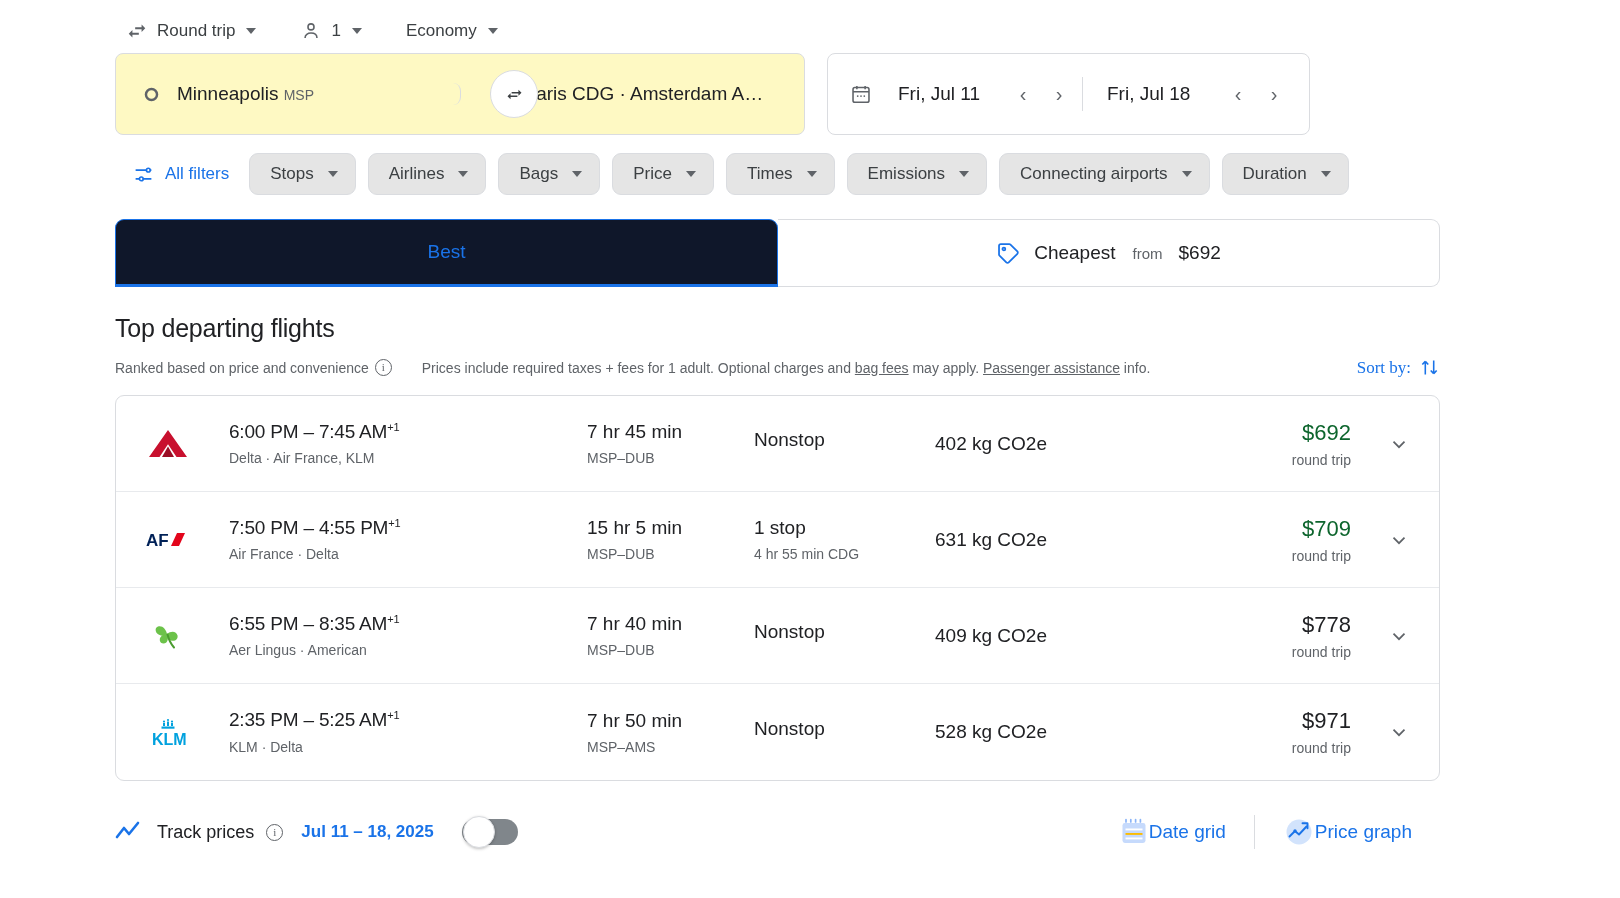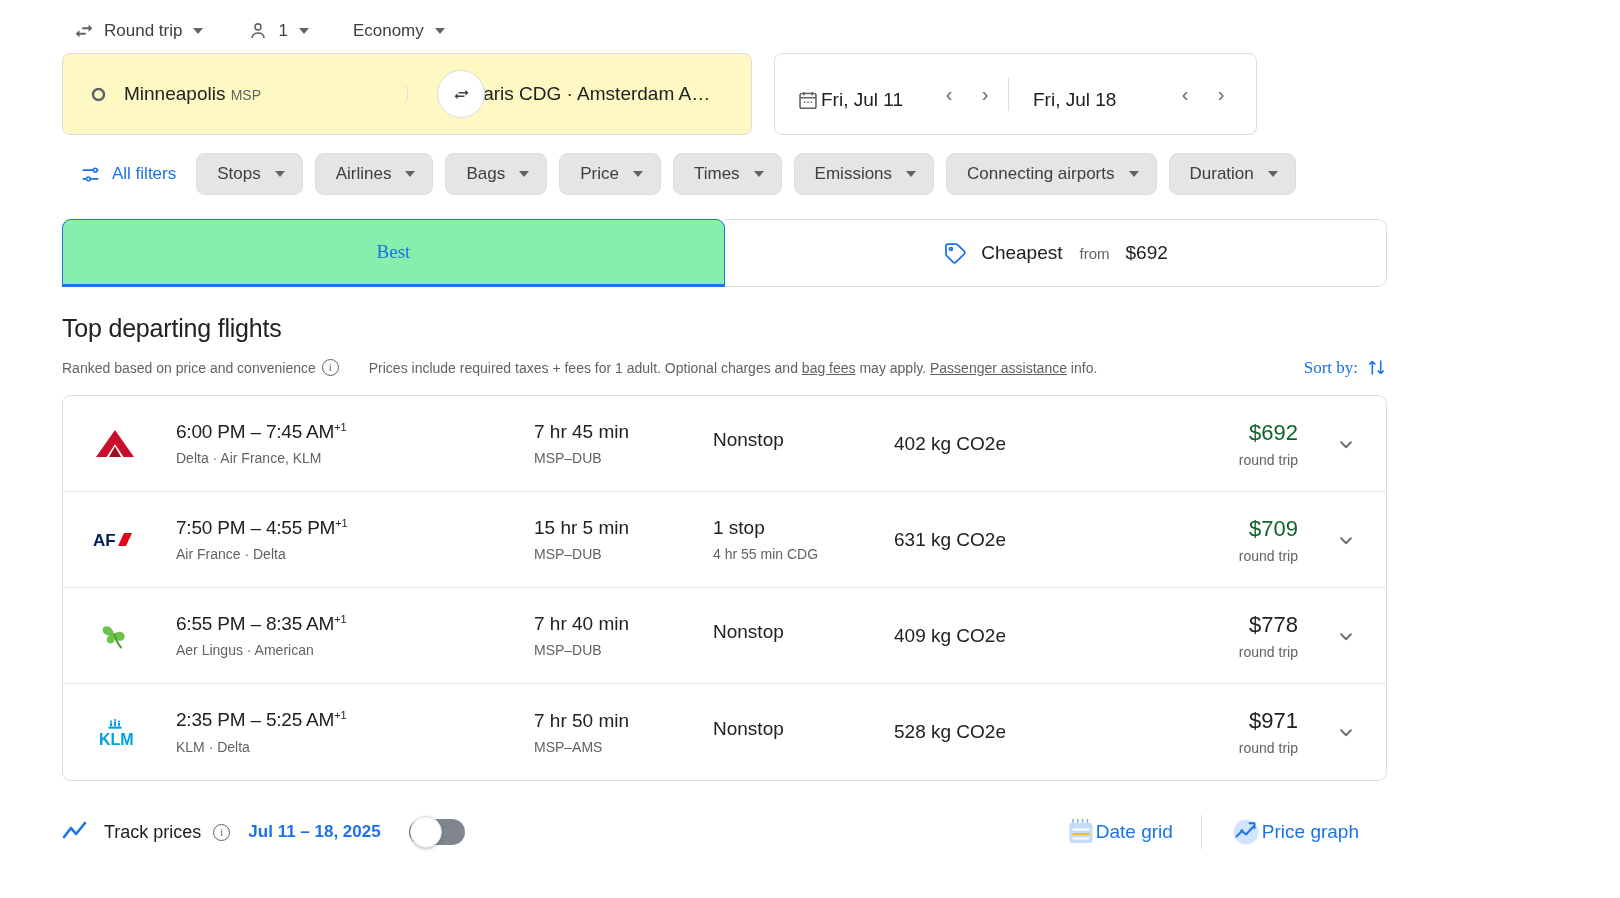--- a/index.html
+++ b/index.html
@@ -3,21 +3,21 @@
 <meta charset="utf-8">
 <style>
   * { box-sizing: border-box; margin: 0; padding: 0; }
   html, body {
     width: 1620px; height: 898px;
     background: #ffffff;
     font-family: "Liberation Sans", sans-serif;
     color: #202124;
     overflow: hidden;
   }
-  .page { position: relative; width: 1620px; height: 898px; padding-left: 62px; }
+  .page { position: relative; width: 1620px; height: 898px; padding-left: 115px; }
 
   
   .trip-row { display: flex; align-items: center; gap: 0; padding-top: 20px; height: 42px; }
   .opt {
     display: flex; align-items: center; gap: 9px;
     height: 38px; padding: 0 11px; border-radius: 6px; cursor: pointer;
     font-size: 17px; color: #3c4043;
   }
   .caret {
     width: 0; height: 0; border-left: 5px solid transparent;
@@ -45,21 +45,21 @@
   .swap {
     position: absolute; left: 398px; top: 50%; transform: translate(-50%, -50%);
     width: 48px; height: 48px; border-radius: 50%;
     background: #fff; border: 1px solid #dadce0;
     display: flex; align-items: center; justify-content: center; cursor: pointer; z-index: 3;
   }
   .dates {
     display: flex; align-items: center; border: 1px solid #dadce0;
     border-radius: 8px; margin-left: 22px; width: 483px; padding: 0 18px 0 22px;
   }
-  .date-seg { display: flex; align-items: flex-end; gap: 2px; flex: 1; }
+  .date-seg { display: flex; align-items: center; gap: 26px; flex: 1; }
   .date-seg.second { border-left: 1px solid #dadce0; padding-left: 24px; margin-left: 6px; }
   .date-text { font-size: 19px; color: #202124; white-space: nowrap; cursor: pointer; }
   .arrow-btn {
     width: 34px; height: 34px; border-radius: 50%; cursor: pointer;
     display: flex; align-items: center; justify-content: center;
     color: #5f6368; font-size: 20px; line-height: 1;
   }
 
   
   .filters { display: flex; align-items: center; gap: 12px; margin-top: 18px; height: 42px; }
@@ -76,24 +76,23 @@
   }
   .chip .caret { border-top-color: #5f6368; }
 
   
   .tabs { display: flex; margin-top: 24px; width: 1325px; height: 68px; }
   .tab {
     flex: 1; display: flex; align-items: center; justify-content: center; gap: 13px;
     font-size: 19px; cursor: pointer; border: 1px solid #dadce0;
   }
   .tab.active {
-    background: #86efac; color: #1a73e8;
+    background: #0f172a; color: #1a73e8;
     border: 1px solid #1a73e8; border-bottom: 3px solid #1a73e8;
     border-radius: 9px 9px 0 0;
-    font-family: Liberation Serif, serif;
   }
   .tab.inactive {
     background: #fff; color: #202124; border-left: none;
     border-radius: 0 9px 9px 0; border-bottom-color: #dadce0;
   }
   .from-label { font-size: 15px; color: #5f6368; margin-left: 4px; }
   .cheap-price { font-size: 19px; color: #202124; margin-left: 3px; }
 
   
   .sec-title { font-size: 25px; font-weight: 400; margin-top: 27px; letter-spacing: -0.2px; }
@@ -120,21 +119,21 @@
     display: flex; align-items: center; height: 96px;
     border-bottom: 1px solid #e8eaed; padding: 0 22px 0 30px; cursor: pointer;
   }
   .row:last-child { border-bottom: none; }
   .logo { width: 56px; height: 40px; display: flex; align-items: center; justify-content: flex-start; }
   .c-times { width: 385px; padding-left: 27px; }
   .times { font-size: 19px; color: #202124; font-weight: 400; letter-spacing: -0.2px; }
   .times sup { font-size: 11px; vertical-align: super; }
   .carriers { font-size: 14px; color: #5f6368; margin-top: 7px; }
   .c-dur { width: 167px; }
-  .c-stops { width: 181px; margin-left: 12px; }
+  .c-stops { width: 181px; }
   .c-co2 { width: 300px; }
   .big { font-size: 19px; color: #202124; }
   .small { font-size: 14px; color: #5f6368; margin-top: 7px; }
   .c-price { margin-left: auto; text-align: right; padding-right: 30px; }
   .price { font-size: 22px; color: #202124; }
   .price.green { color: #0d652d; }
   .rt { font-size: 14px; color: #5f6368; margin-top: 6px; }
   .chev {
     width: 36px; height: 36px; border-radius: 50%; cursor: pointer;
     display: flex; align-items: center; justify-content: center;

